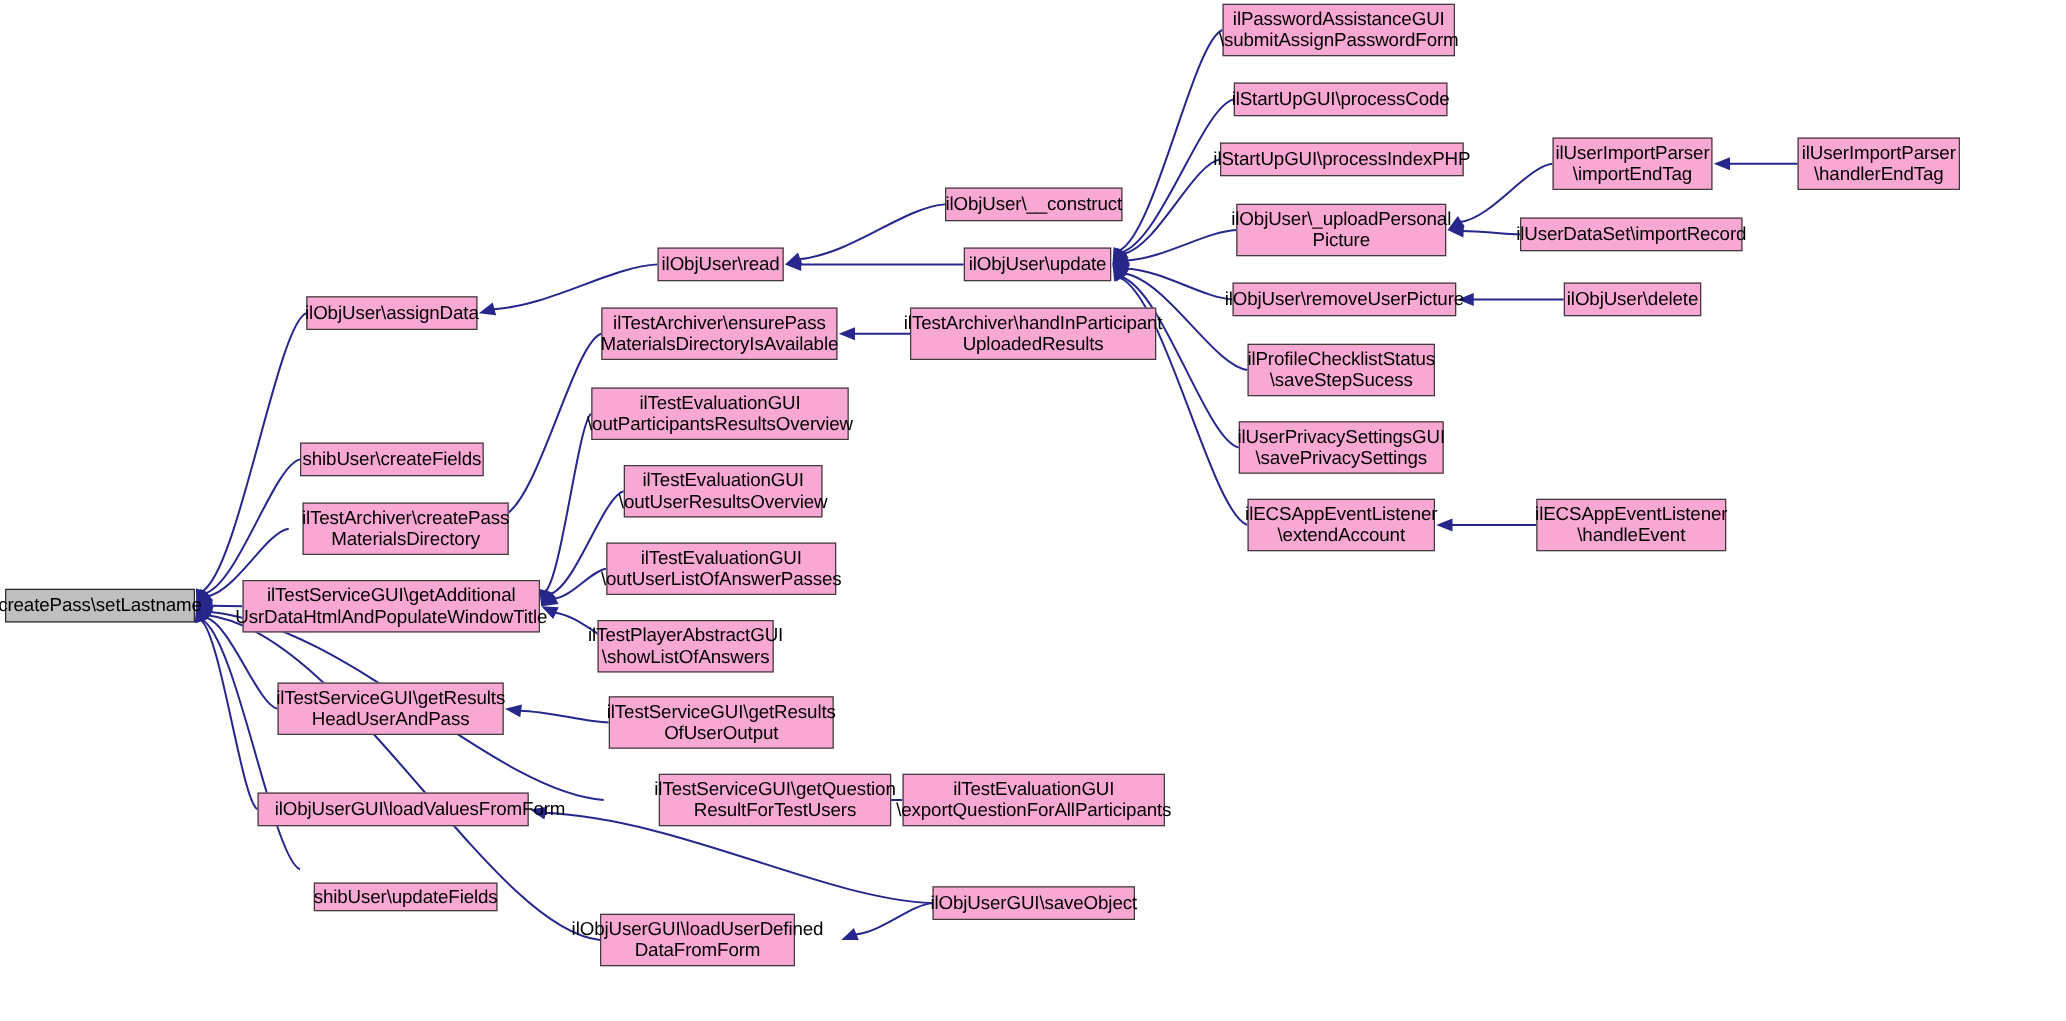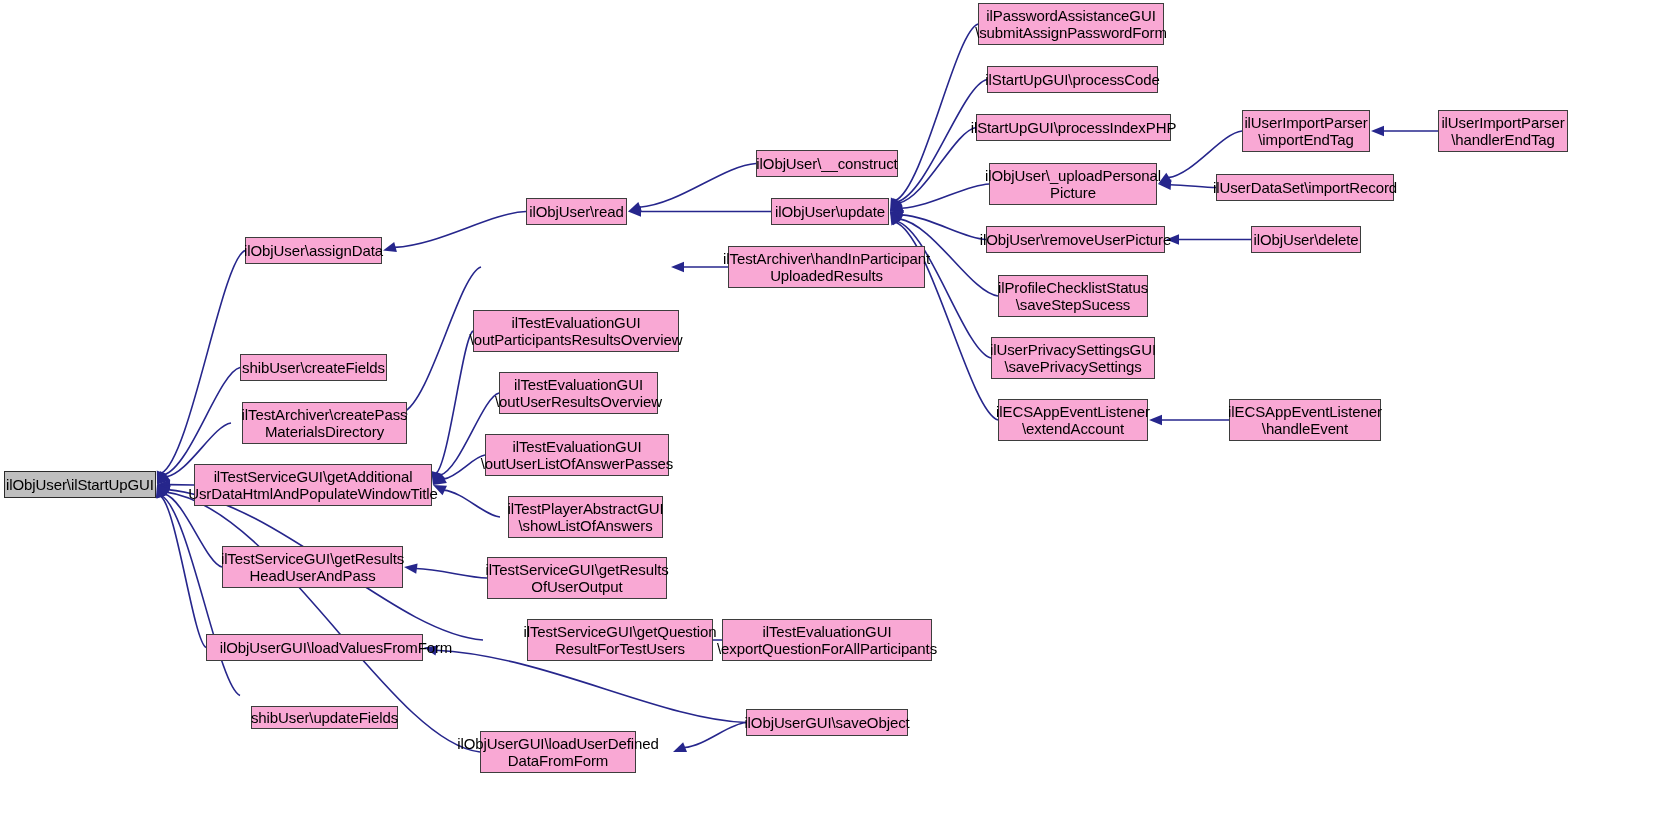--- a/index.html
+++ b/index.html
@@ -114,39 +114,41 @@
       <path d="M 1168.18270409209 177.650784507285 C 1194.0187576598585 174.15278450728502, 1221.3311571457853 133.226, 1242 131" fill="none" stroke="#26268c" stroke-width="1.6"></path>
       <polygon points="0,0 13,-5.2 13,5.2" fill="#26268c" transform="translate(1158,184) rotate(3.3949235421182786)"></polygon>
       <path d="M 1169.9789409432474 184.71061514070112 C 1186.0863116131109 184.94161514070112, 1203.1141034641093 187.353, 1216 187.5" fill="none" stroke="#26268c" stroke-width="1.6"></path>
       <polygon points="0,0 13,-5.2 13,5.2" fill="#26268c" transform="translate(1166,239.5) rotate(0)"></polygon>
       <path d="M 1178 239.5 L 1251 239.5" fill="none" stroke="#26268c" stroke-width="1.6"></path>
       <polygon points="0,0 13,-5.2 13,5.2" fill="#26268c" transform="translate(1149,420) rotate(0)"></polygon>
       <path d="M 1161 420 L 1229 420" fill="none" stroke="#26268c" stroke-width="1.6"></path>
       <polygon points="0,0 13,-5.2 13,5.2" fill="#26268c" transform="translate(1371,131) rotate(0)"></polygon>
       <path d="M 1383 131 L 1438 131" fill="none" stroke="#26268c" stroke-width="1.6"></path>
     </svg>
-<div class="node highlight" style="left: 4px; top: 471px; width: 152px; height: 27px;">ilObjUser\ilStartUpGUI</div>
+<div class="node highlight" style="left: 4px; top: 471px; width: 152px; height: 27px;">createPass\setLastname</div>
     <div class="node" style="left: 245px; top: 237px; width: 137px; height: 27px;">ilObjUser\assignData</div>
     <div class="node" style="left: 240px; top: 354px; width: 147px; height: 27px;">shibUser\createFields</div>
     <div class="node" style="left: 242px; top: 402px; width: 165px; height: 42px;">ilTestArchiver\createPass
 MaterialsDirectory</div>
     <div class="node" style="left: 194px; top: 464px; width: 238px; height: 42px;">ilTestServiceGUI\getAdditional
 UsrDataHtmlAndPopulateWindowTitle</div>
     <div class="node" style="left: 222px; top: 546px; width: 181px; height: 42px;">ilTestServiceGUI\getResults
 HeadUserAndPass</div>
     <div class="node" style="left: 206px; top: 634px; width: 217px; height: 27px; padding-left: 48px;">ilObjUserGUI\loadValuesFromForm</div>
     <div class="node" style="left: 251px; top: 682px; width: 147px; height: 23px; margin-top: 24px;">shibUser\updateFields</div>
     <div class="node" style="left: 526px; top: 198px; width: 101px; height: 27px;">ilObjUser\read</div>
+    <div class="node" style="left: 481px; top: 246px; width: 189px; height: 42px;">ilTestArchiver\ensurePass
+MaterialsDirectoryIsAvailable</div>
     <div class="node" style="left: 473px; top: 310px; width: 206px; height: 42px;">ilTestEvaluationGUI
 \outParticipantsResultsOverview</div>
     <div class="node" style="left: 499px; top: 372px; width: 159px; height: 42px;">ilTestEvaluationGUI
 \outUserResultsOverview</div>
     <div class="node" style="left: 485px; top: 434px; width: 184px; height: 42px;">ilTestEvaluationGUI
 \outUserListOfAnswerPasses</div>
-    <div class="node" style="left: 508px; top: 496px; width: 155px; height: 42px;">ilTestPlayerAbstractGUI
+    <div class="node" style="left: 478px; top: 496px; width: 141px; height: 42px;">ilTestPlayerAbstractGUI
 \showListOfAnswers</div>
     <div class="node" style="left: 487px; top: 557px; width: 180px; height: 42px;">ilTestServiceGUI\getResults
 OfUserOutput</div>
     <div class="node" style="left: 483px; top: 619px; width: 186px; height: 42px; margin-left: 44px;">ilTestServiceGUI\getQuestion
 ResultForTestUsers</div>
     <div class="node" style="left: 480px; top: 731px; width: 156px; height: 42px;">ilObjUserGUI\loadUserDefined
 DataFromForm</div>
     <div class="node" style="left: 756px; top: 150px; width: 142px; height: 27px;">ilObjUser\__construct</div>
     <div class="node" style="left: 771px; top: 198px; width: 118px; height: 27px;">ilObjUser\update</div>
     <div class="node" style="left: 728px; top: 246px; width: 197px; height: 42px;">ilTestArchiver\handInParticipant

